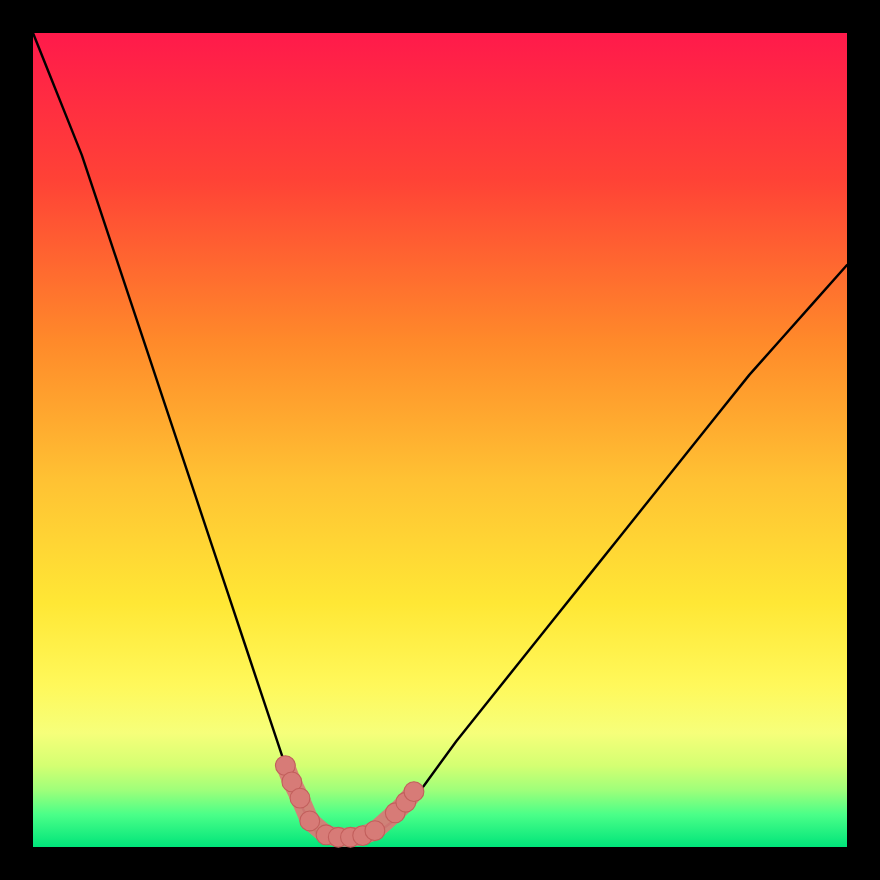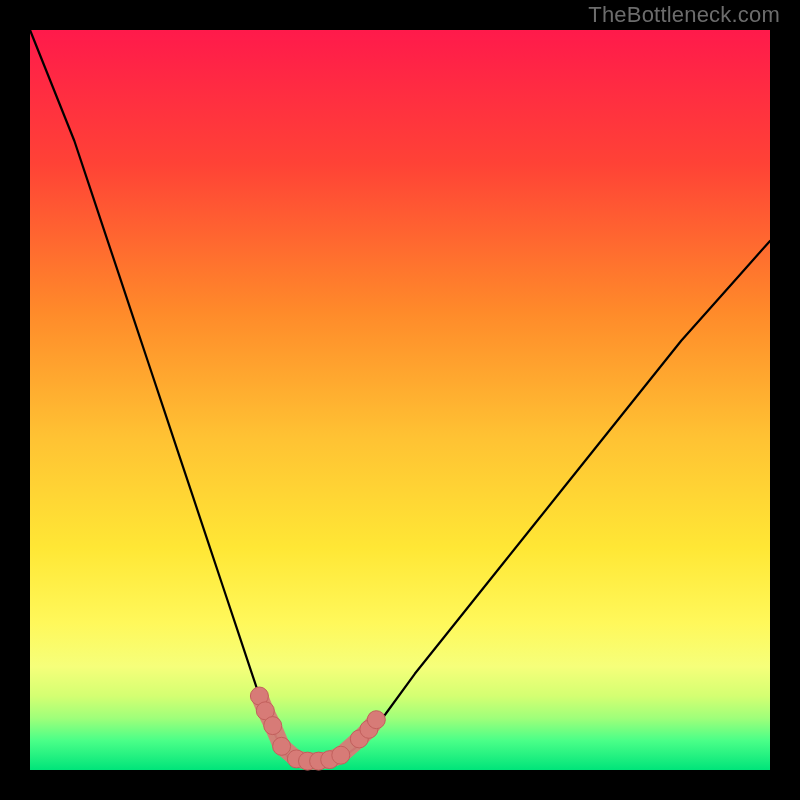--- a/index.html
+++ b/index.html
@@ -62,14 +62,13 @@
       <circle cx="281.60" cy="746.32" r="9" fill="#d77b77" stroke="#c25f5c" stroke-width="1"></circle>
       <circle cx="296.40" cy="758.90" r="9" fill="#d77b77" stroke="#c25f5c" stroke-width="1"></circle>
       <circle cx="307.50" cy="761.12" r="9" fill="#d77b77" stroke="#c25f5c" stroke-width="1"></circle>
       <circle cx="318.60" cy="761.12" r="9" fill="#d77b77" stroke="#c25f5c" stroke-width="1"></circle>
       <circle cx="329.70" cy="759.64" r="9" fill="#d77b77" stroke="#c25f5c" stroke-width="1"></circle>
       <circle cx="340.80" cy="755.20" r="9" fill="#d77b77" stroke="#c25f5c" stroke-width="1"></circle>
       <circle cx="359.30" cy="738.92" r="9" fill="#d77b77" stroke="#c25f5c" stroke-width="1"></circle>
       <circle cx="368.92" cy="729.30" r="9" fill="#d77b77" stroke="#c25f5c" stroke-width="1"></circle>
       <circle cx="376.32" cy="719.68" r="9" fill="#d77b77" stroke="#c25f5c" stroke-width="1"></circle>
     </svg>
-  <div class="watermark">TheBottleneck.com</div>
 </div>
 
 </body></html>

